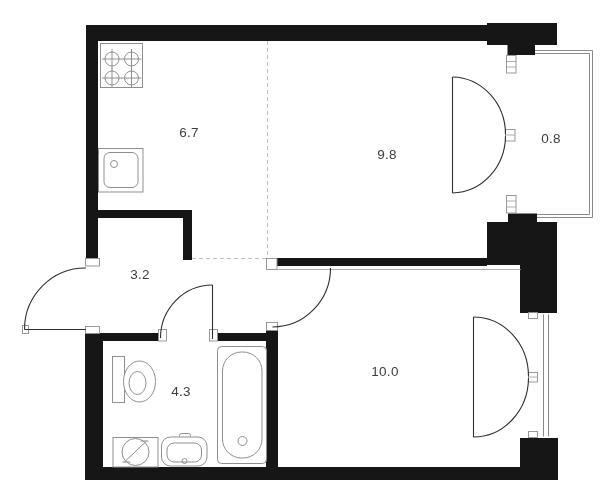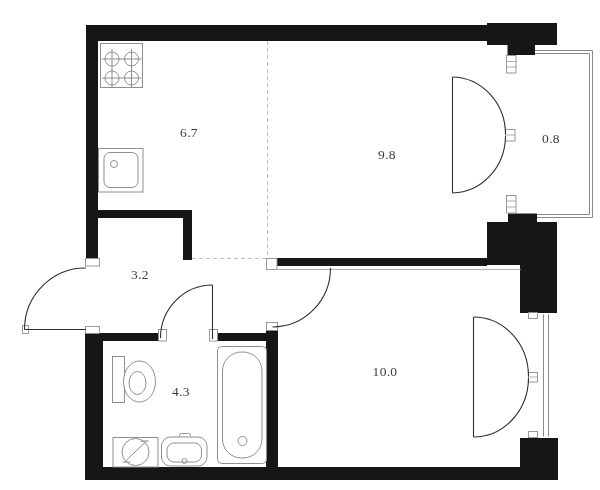--- a/index.html
+++ b/index.html
@@ -1,17 +1,17 @@
 <!DOCTYPE html>
 <html><head>
 <meta charset="utf-8">
 <style>
   html,body{margin:0;padding:0;background:#ffffff;}
   .stage{position:relative;width:600px;height:490px;background:#ffffff;overflow:hidden;
-         font-family:Liberation Serif, serif;}
+         font-family:Liberation Sans, sans-serif;}
   svg{display:block;}
   .wall{fill:#161616;stroke:none;}
   .jamb{fill:#ffffff;stroke:#8f8f8f;stroke-width:0.9;}
   .win{stroke:#8a8a8a;stroke-width:1;fill:none;}
   .dash{stroke:#bdbdbd;stroke-width:1;stroke-dasharray:4 3;fill:none;}
   .door{stroke:#2f2f2f;stroke-width:1.1;fill:none;}
   .fix{stroke:#8f8f8f;stroke-width:1;fill:#ffffff;}
   .fixl{stroke:#8f8f8f;stroke-width:1;fill:none;}
   .thin{stroke:#9a9a9a;stroke-width:0.8;fill:none;}
   .lbl{font-size:13.5px;fill:#3d3d3d;letter-spacing:0.3px;}

